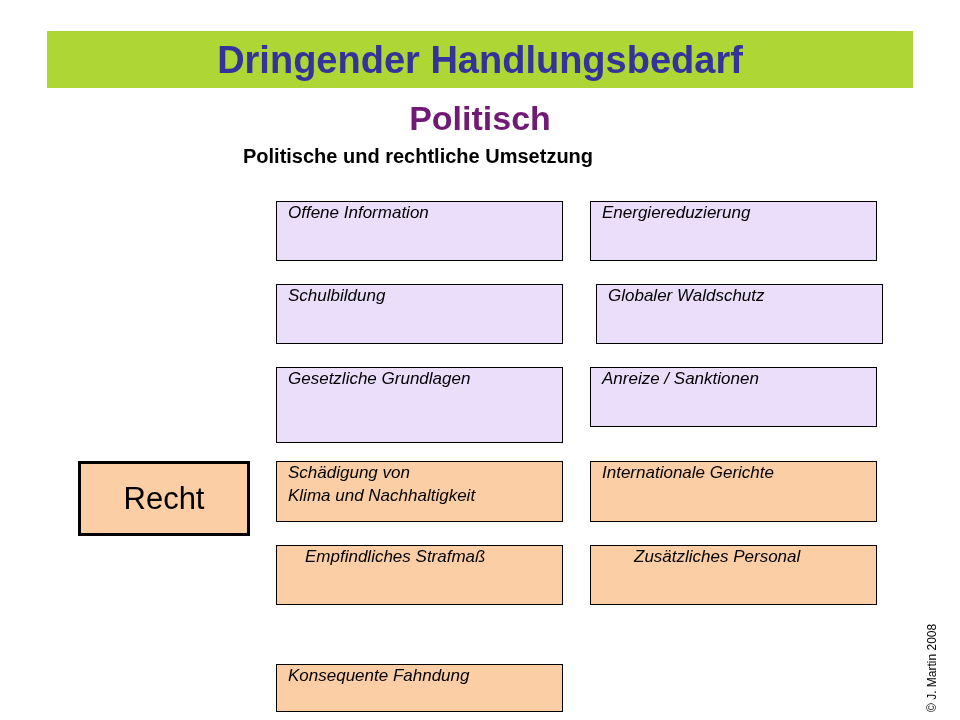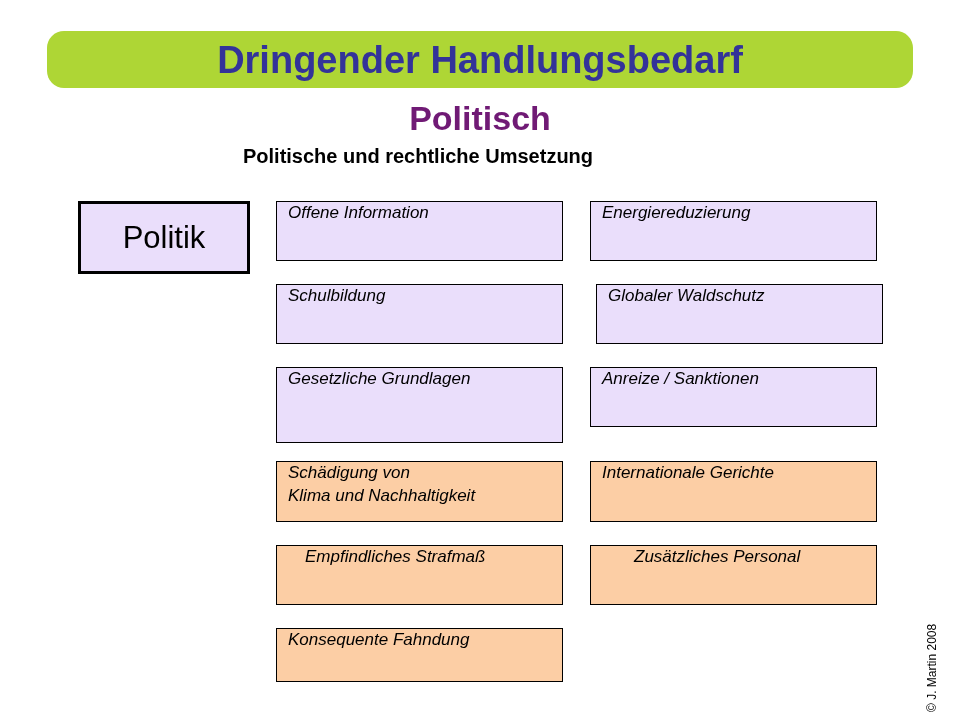--- a/index.html
+++ b/index.html
@@ -22,21 +22,20 @@
   .header-bar {
     position: absolute;
     left: 47px;
     top: 31px;
     width: 866px;
     height: 57px;
     background: #aed635;
     display: flex;
     align-items: center;
     justify-content: center;
-    border-radius: 17px;
   }
   .header-title {
     font-family: "Liberation Sans", sans-serif;
     font-weight: bold;
     font-size: 38px;
     letter-spacing: 0px;
     color: #333399;
     white-space: nowrap;
     line-height: 1;
   }
@@ -146,22 +145,22 @@
 
 <div id="slide">
 
   <div class="header-bar">
     <div class="header-title">Dringender Handlungsbedarf</div>
   </div>
 
   <div class="section-title">Politisch</div>
   <div class="section-subtitle">Politische und rechtliche Umsetzung</div>
 
-  <div class="cat-box" id="cat-politik">
-    <div class="cat-label">Politik</div>
+  <div class="cat-box" id="cat-recht">
+    <div class="cat-label">Recht</div>
   </div>
 
   <div class="item-box purple" style="left:276px; top:201px; width:287px; height:60px;">
     <div class="item-text">Offene Information</div>
   </div>
   <div class="item-box purple" style="left:276px; top:284px; width:287px; height:60px;">
     <div class="item-text">Schulbildung</div>
   </div>
   <div class="item-box purple" style="left:276px; top:367px; width:287px; height:76px;">
     <div class="item-text">Gesetzliche Grundlagen</div>
@@ -177,21 +176,21 @@
     <div class="item-text">Anreize / Sanktionen</div>
   </div>
 
   <div class="item-box orange" style="left:276px; top:461px; width:287px; height:61px;">
     <div class="item-text">Schädigung von
 Klima und Nachhaltigkeit</div>
   </div>
   <div class="item-box orange" style="left:276px; top:545px; width:287px; height:60px;padding-left:28px;">
     <div class="item-text">Empfindliches Strafmaß</div>
   </div>
-  <div class="item-box orange" style="left:276px; top:628px; width:287px; height:54px;">
+  <div class="item-box orange" style="left:276px; top:664px; width:287px; height:48px;">
     <div class="item-text">Konsequente Fahndung</div>
   </div>
 
   <div class="item-box orange" style="left:590px; top:461px; width:287px; height:61px;">
     <div class="item-text">Internationale Gerichte</div>
   </div>
   <div class="item-box orange" style="left:590px; top:545px; width:287px; height:60px;padding-left:43px;">
     <div class="item-text">Zusätzliches Personal</div>
   </div>
 

